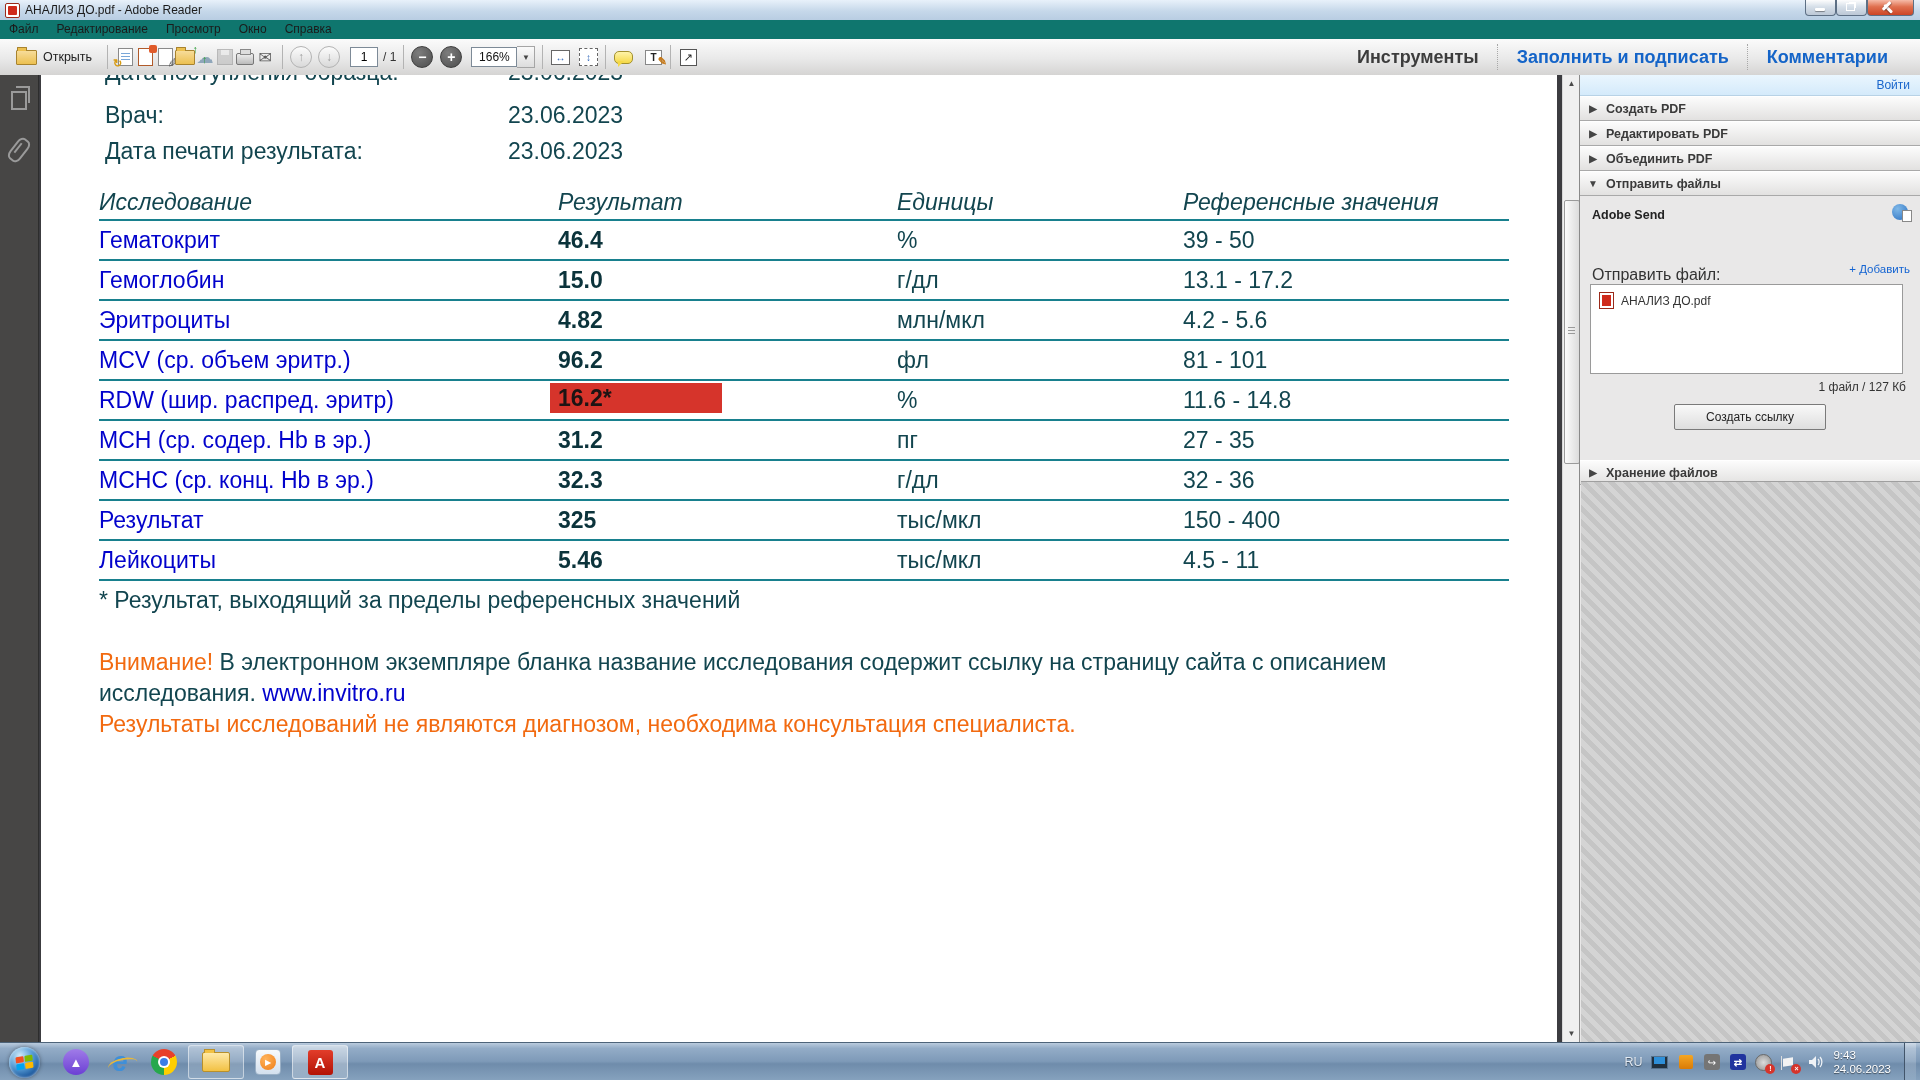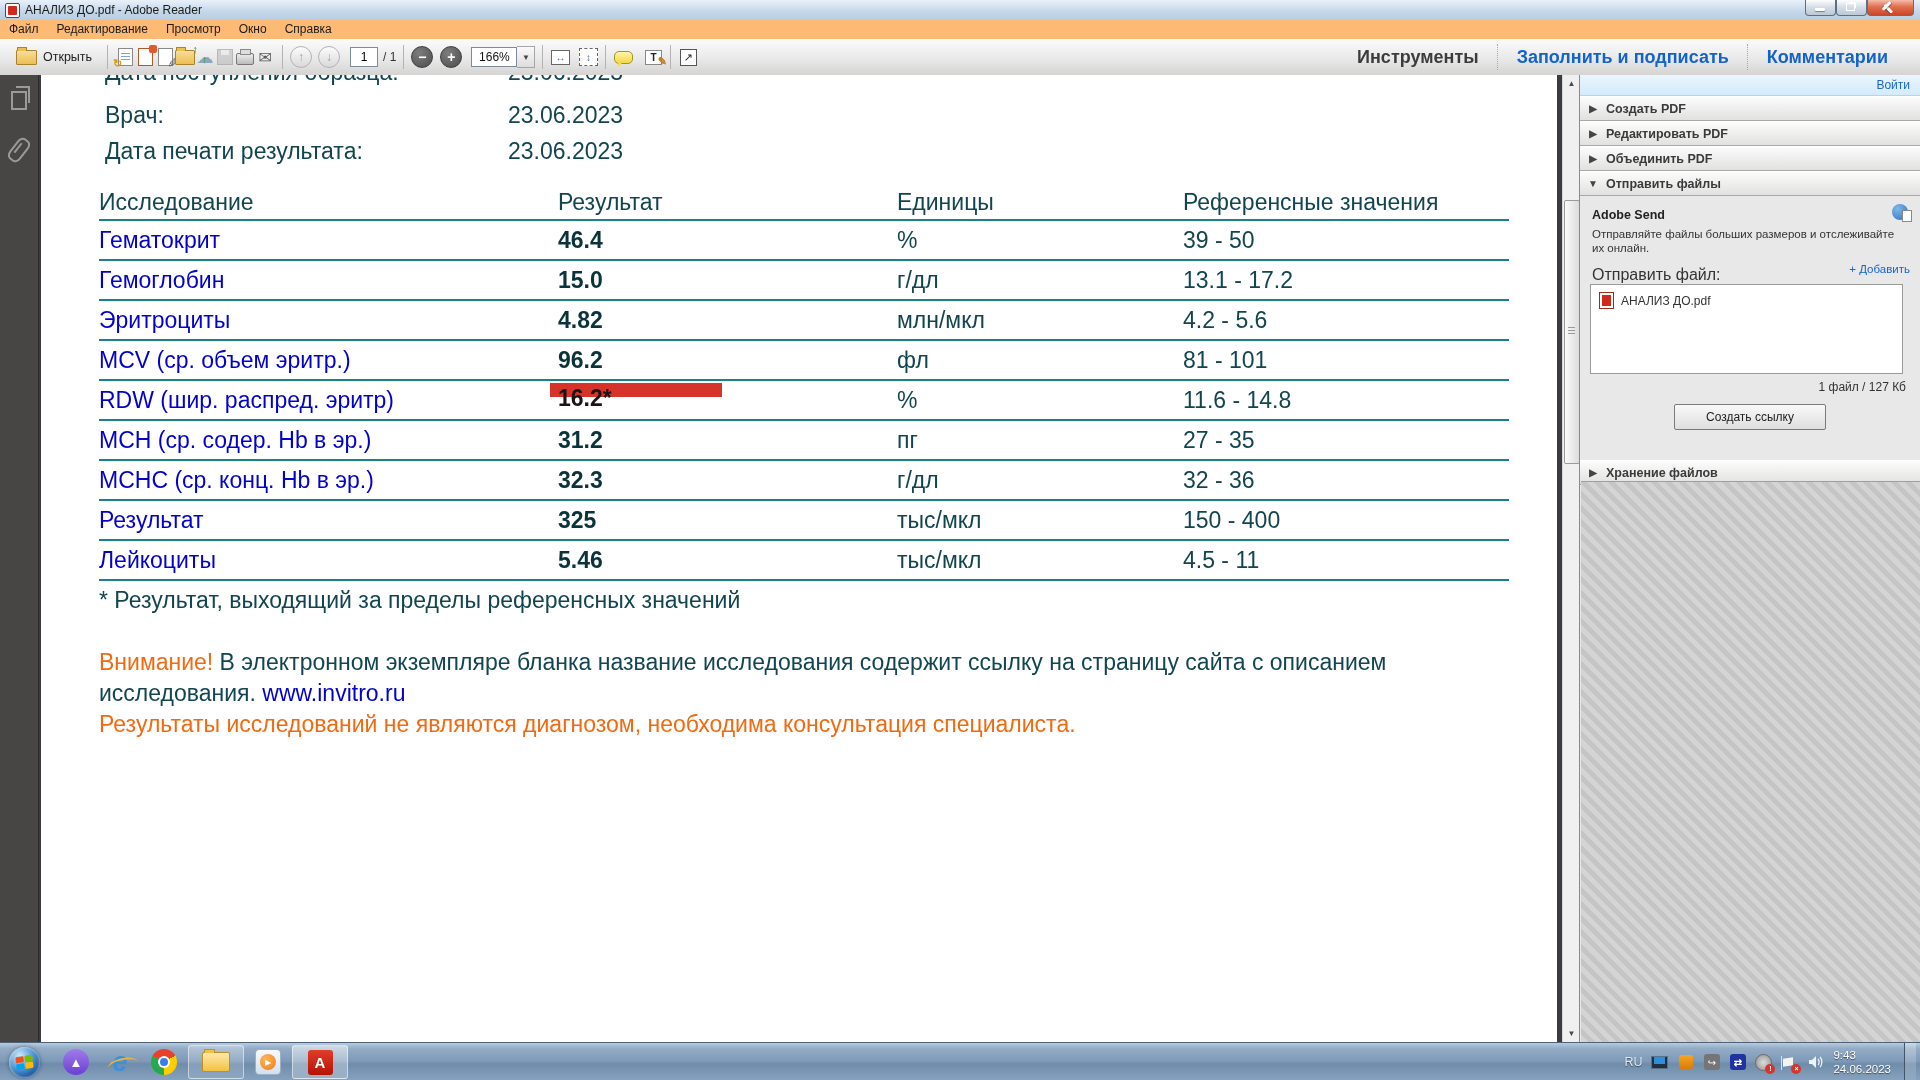--- a/index.html
+++ b/index.html
@@ -20,21 +20,21 @@
   .glyph-min{position:absolute;left:9px;bottom:4px;width:10px;height:3px;background:#fff;
     box-shadow:0 1px 1px rgba(0,0,0,.4);border-radius:1px;}
   .glyph-restore{position:absolute;left:9px;top:3px;width:7px;height:6px;border:1px solid #fff;
     box-shadow:2px -2px 0 -1px #fff;}
   .glyph-close-a,.glyph-close-b{position:absolute;left:16px;top:3px;width:11px;height:3px;background:#fff;
     border-radius:1px;box-shadow:0 1px 1px rgba(0,0,0,.35);}
   .glyph-close-a{transform:rotate(45deg) translate(2px,4px);}
   .glyph-close-b{transform:rotate(-45deg) translate(-3px,-1px);}
 
   
-  .menubar{position:absolute;left:0;top:20px;width:1920px;height:19px;background:#fdba74;
+  .menubar{position:absolute;left:0;top:20px;width:1920px;height:19px;background:#0f766e;
     display:flex;align-items:center;font-size:12px;color:#1b1b1b;border-bottom:1px solid #e0dedd;}
   .menuitem{padding:0 9px;height:19px;line-height:19px;}
 
   
   .toolbar{position:absolute;left:0;top:39px;width:1920px;height:36px;
     background:linear-gradient(#fbfbfb,#e9e9e9 55%,#d5d4d3);border-bottom:1px solid #8f8f8f;
     display:flex;align-items:center;}
   .tsep{width:1px;height:24px;background:#b3b3b3;margin:0 7px;}
   .tbtn{display:flex;align-items:center;gap:6px;padding:3px 8px;border-radius:2px;font-size:12.5px;color:#222;}
   .tico{width:20px;height:20px;display:flex;align-items:center;justify-content:center;position:relative;}
@@ -102,23 +102,23 @@
   .metaline{position:absolute;left:64px;width:1400px;height:30px;white-space:nowrap;}
   .metaval{position:absolute;left:359px;top:0;margin-left:44px;}
   .doctable{position:absolute;left:58px;top:108px;width:1410px;}
   .trow{position:relative;height:38px;border-bottom:2px solid #18808e;}
   .thead-row{height:36px;}
   .tc{position:absolute;top:6px;white-space:nowrap;}
   .c-name{left:0;}
   .c-res{left:459px;font-weight:bold;color:#0b333b;}
   .c-unit{left:798px;}
   .c-ref{left:1084px;}
-  .thead-row .tc{font-weight:normal;color:#12454f;}
+  .thead-row .tc{font-weight:normal;color:#12454f;font-style:italic;}
   .testlink{color:#0202cc;}
-  .flagval{position:absolute;left:451px;top:2px;width:172px;height:14px;background:#d6342b;
+  .flagval{position:absolute;left:451px;top:2px;width:172px;height:30px;background:#d6342b;
     color:#1c1414;font-weight:bold;padding-left:8px;box-sizing:border-box;line-height:31px;}
   .footnote{position:absolute;left:58px;top:512px;color:#12454f;}
   .notice{position:absolute;left:58px;top:572px;width:1420px;line-height:31px;}
   .att{color:#f26a10;}
   .ntext{color:#12454f;}
   .nlink{color:#0202cc;}
   .disclaimer{position:absolute;left:58px;top:634px;color:#f26a10;line-height:31px;}
 
   
   .vscroll{position:absolute;left:1562px;top:0;width:17px;height:967px;background:#f0f0f0;
@@ -447,21 +447,20 @@
         <span>Объединить PDF</span>
       </div>
       <div class="acc">
         <span class="tri">▼</span>
         <span>Отправить файлы</span>
       </div>
 
       <div class="sendbody">
         <span class="sendtitle">Adobe Send</span>
         <span class="sendico"></span>
-        <div class="senddesc">Отправляйте файлы больших размеров и отслеживайте их онлайн.</div>
         <span class="sendfilelabel">Отправить файл:</span>
         <span class="addlink">+ Добавить</span>
         <div class="filebox">
           <div class="fileitem">
             <span class="minipdf"></span>
             <span>АНАЛИЗ ДО.pdf</span>
           </div>
         </div>
         <span class="fileinfo">1 файл / 127 Кб</span>
         <div class="createlink">Создать ссылку</div>

